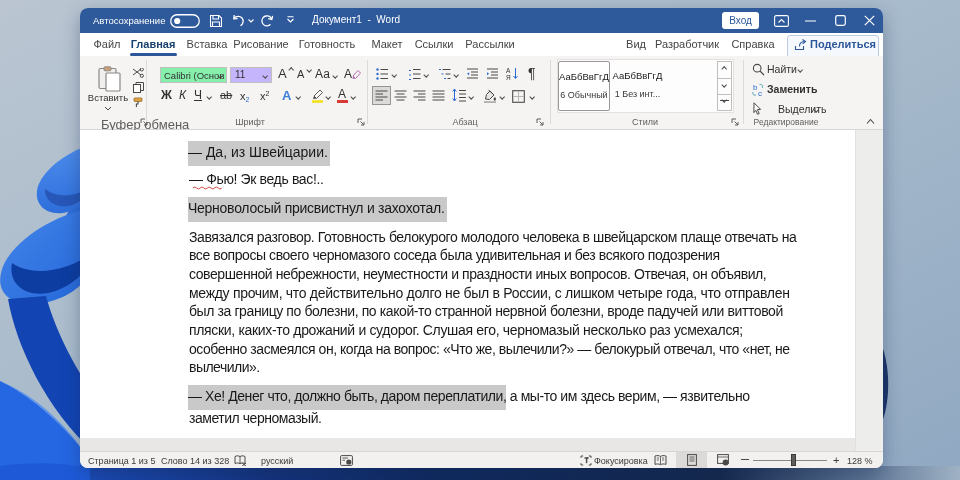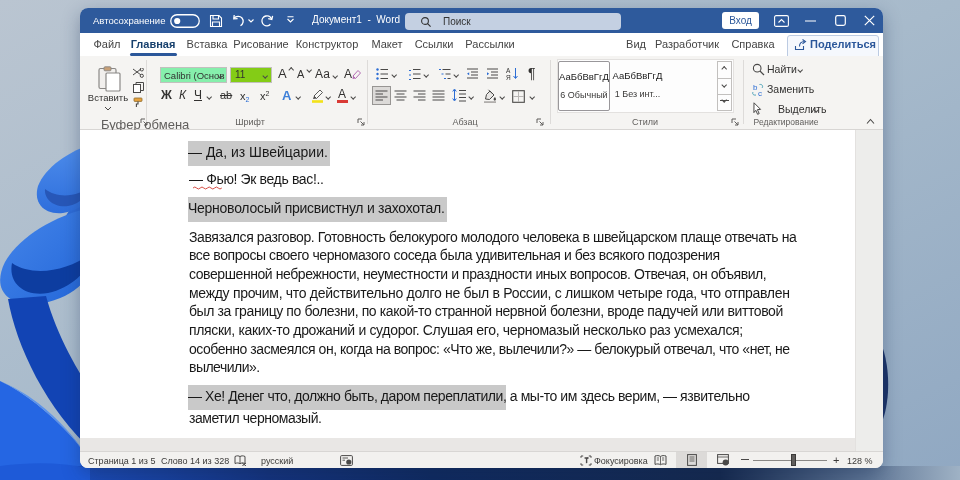--- a/index.html
+++ b/index.html
@@ -109,27 +109,20 @@
       <svg style="position:absolute;left:180px;top:6px;" width="14" height="14" viewBox="0 0 14 14">
         <path d="M11.7 5.2 C10.8 2.8 8.3 1.4 5.8 2 C3.2 2.6 1.6 5 2 7.6 C2.4 10.2 4.7 12 7.3 11.8 C8.5 11.7 9.6 11.2 10.4 10.3" fill="none" stroke="#fff" stroke-width="1.3"></path>
         <path d="M12.6 1.8 L11.8 5.5 L8.2 4.6" fill="none" stroke="#fff" stroke-width="1.3"></path>
       </svg>
 
       <svg style="position:absolute;left:206px;top:8px;" width="9" height="9" viewBox="0 0 9 9">
         <path d="M1.5 3 L4.5 6 L7.5 3" fill="none" stroke="#fff" stroke-width="1.1"></path>
         <path d="M1.5 0.8 L7.5 0.8" stroke="#fff" stroke-width="1.1"></path>
       </svg>
       <span class="tb" style="left:232px; top:6px;">Документ1&nbsp; -&nbsp; Word</span>
-      <span id="searchbox">
-        <svg style="position:absolute;left:15px;top:3px;" width="12" height="12" viewBox="0 0 12 12">
-          <circle cx="5" cy="5" r="3.4" fill="none" stroke="#333" stroke-width="1.1"></circle>
-          <path d="M7.6 7.6 L10.6 10.6" stroke="#333" stroke-width="1.1"></path>
-        </svg>
-        <span>Поиск</span>
-      </span>
       <span id="vhod">Вход</span>
 
       <svg style="position:absolute;left:694px;top:7px;" width="15" height="12" viewBox="0 0 15 12">
         <rect x="0.6" y="0.6" width="13.8" height="10.8" rx="1.5" fill="none" stroke="#fff" stroke-width="1.1"></rect>
         <path d="M4.5 7.5 L7.5 4.5 L10.5 7.5" fill="none" stroke="#fff" stroke-width="1.1"></path>
       </svg>
 
       <svg style="position:absolute;left:725px;top:12px;" width="11" height="2" viewBox="0 0 11 2">
         <path d="M0 1 L11 1" stroke="#fff" stroke-width="1.2"></path>
       </svg>
@@ -142,21 +135,21 @@
         <path d="M0.8 0.8 L10.2 10.2 M10.2 0.8 L0.8 10.2" stroke="#fff" stroke-width="1.2"></path>
       </svg>
     </div>
 
     <div id="tabrow">
       <span class="tab" style="left:27px;">Файл</span>
       <span class="tab" style="left:73px; font-weight:bold; color:#17406d;">Главная</span>
       <div style="position:absolute; left:50px; top:20px; width:47px; height:2.5px; background:#2b579a; border-radius:1.5px;"></div>
       <span class="tab" style="left:127px;">Вставка</span>
       <span class="tab" style="left:181px;">Рисование</span>
-      <span class="tab" style="left:247px;">Конструктор</span>
+      <span class="tab" style="left:247px;">Готовность</span>
       <span class="tab" style="left:307px;">Макет</span>
       <span class="tab" style="left:354px;">Ссылки</span>
       <span class="tab" style="left:410px;">Рассылки</span>
       <span class="tab" style="left:556px;">Вид</span>
       <span class="tab" style="left:607px;">Разработчик</span>
       <span class="tab" style="left:673px;">Справка</span>
       <span style="position:absolute; left:707px; top:2px; width:92px; height:29px; background:#f5f8fd; border:1px solid #bccbe2; border-radius:3px;">
         <svg style="position:absolute;left:6px;top:3px;" width="13" height="12" viewBox="0 0 13 12">
           <path d="M1.5 7 V10.5 H9.5 V7" fill="none" stroke="#2b579a" stroke-width="1.1"></path>
           <path d="M5.5 7.5 C5.5 4.5 7 2.5 10.5 2.5" fill="none" stroke="#2b579a" stroke-width="1.1"></path>
@@ -197,21 +190,21 @@
       <svg style="position:absolute;left:53px;top:41px;" width="11" height="11" viewBox="0 0 11 11">
         <rect x="1" y="1" width="8" height="3.4" rx="0.7" fill="#e8a33d" stroke="#8a6a30" stroke-width="0.8"></rect>
         <path d="M5 4.5 V7 H3.4 V10" fill="none" stroke="#4a4948" stroke-width="1.1"></path>
       </svg>
       <div class="glabel" style="left:1px; width:60px; text-align:left; padding-left:20px; font-size:13px;">Буфер обмена</div>
       <svg class="launch" style="left:60px;" viewBox="0 0 9 9">
           <path d="M1 1 H5 M1 1 V5 M3.5 3.5 L7 7 M7 4 V7 H4" fill="none" stroke="#5f5d5b" stroke-width="1"></path>
         </svg>
 
       <div style="position:absolute;left:80px;top:11px;width:67px;height:16px;background:#86efac;border:1px solid #c2c0be;font-size:9.5px;color:#323130;line-height:15px;padding-left:3px;white-space:nowrap;overflow:hidden;">Calibri (Основ<i class="cv" style="right:2px;top:5px;"></i></div>
-      <div style="position:absolute;left:150px;top:11px;width:42px;height:16px;background:#84cc16;border:1px solid #c2c0be;font-size:10px;color:#323130;line-height:14px;padding-left:4px;white-space:nowrap;overflow:hidden;">11<i class="cv" style="right:2px;top:5px;"></i></div>
+      <div style="position:absolute;left:150px;top:11px;width:42px;height:16px;background:#c4b5fd;border:1px solid #c2c0be;font-size:10px;color:#323130;line-height:14px;padding-left:4px;white-space:nowrap;overflow:hidden;">11<i class="cv" style="right:2px;top:5px;"></i></div>
       <div style="position:absolute;left:198px;top:10px;font-size:13px;color:#323130;">А</div>
         <i class="cvu" style="left:208px;top:10px;"></i>
       <div style="position:absolute;left:217px;top:12px;font-size:11px;color:#323130;">А</div>
         <i class="cv" style="left:226px;top:11px;"></i>
       <div style="position:absolute;left:235px;top:11px;font-size:12px;color:#323130;">Аа</div>
         <i class="cv" style="left:252px;top:17px;"></i>
       <div style="position:absolute;left:264px;top:11px;font-size:12px;color:#323130;">А</div>
         <svg style="position:absolute;left:272px;top:13px;" width="9" height="11" viewBox="0 0 9 11">
           <path d="M1 7 L6 1.5 L8.5 4 L3.5 9.5 Z" fill="none" stroke="#b26bb2" stroke-width="1"></path>
           <path d="M1 7 L0.5 10 L3.5 9.5" fill="#b26bb2"></path>
@@ -336,21 +329,21 @@
         <path d="M8 8 L12 12" stroke="#4a4948" stroke-width="1.2"></path>
       </svg>
       <div style="position:absolute;left:687px;top:7px;font-size:10.5px;color:#323130;">Найти</div>
       <i class="cv" style="left:717px;top:11.0px;"></i>
       <svg style="position:absolute;left:671px;top:27px;" width="14" height="14" viewBox="0 0 14 14">
         <text x="2" y="7" font-size="8" fill="#2b6cd4" font-family="Liberation Sans">b</text>
         <text x="7" y="13" font-size="8" fill="#2b6cd4" font-family="Liberation Sans">c</text>
         <path d="M2 9 C1 11 2.5 12.5 5 12" fill="none" stroke="#49a0b5" stroke-width="1"></path>
         <path d="M11 5 C12.5 3 11 1 8.5 1.5" fill="none" stroke="#49a0b5" stroke-width="1"></path>
       </svg>
-      <div style="position:absolute;left:687px;top:27px;font-size:10.5px;color:#323130;">Заменить</div>
+      <div style="position:absolute;left:687px;top:27px;font-size:10.5px;color:#323130;font-weight:bold;">Заменить</div>
       <svg style="position:absolute;left:672px;top:46px;" width="11" height="13" viewBox="0 0 11 13">
         <path d="M2 0.8 L8.6 7.4 L5.4 7.6 L7.2 11.6 L5.6 12.3 L3.8 8.3 L1.9 10.6 Z" fill="#fff" stroke="#4a4948" stroke-width="1"></path>
       </svg>
       <div style="position:absolute;left:686px;top:47px;font-size:10.5px;color:#323130;padding-left:12px;">Выделить</div>
       <i class="cv" style="left:733px;top:51.0px;"></i>
       <div class="glabel" style="left:673px; width:66px; text-align:center; font-size:8.5px;">Редактирование</div>
 
       <svg style="position:absolute;left:786px;top:62px;" width="9" height="7" viewBox="0 0 9 7">
         <path d="M1 5.5 L4.5 1.5 L8 5.5" fill="none" stroke="#4a4948" stroke-width="1.1"></path>
       </svg>

